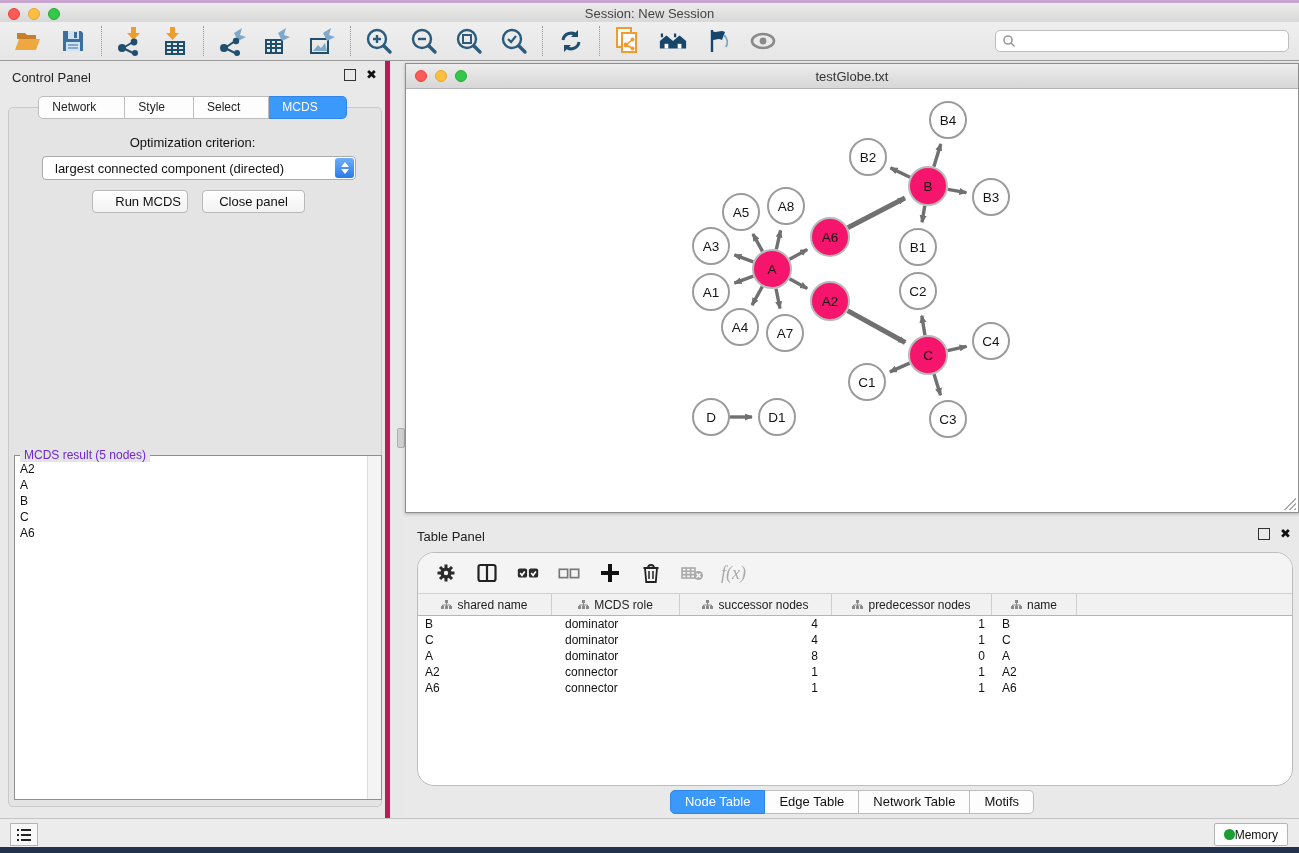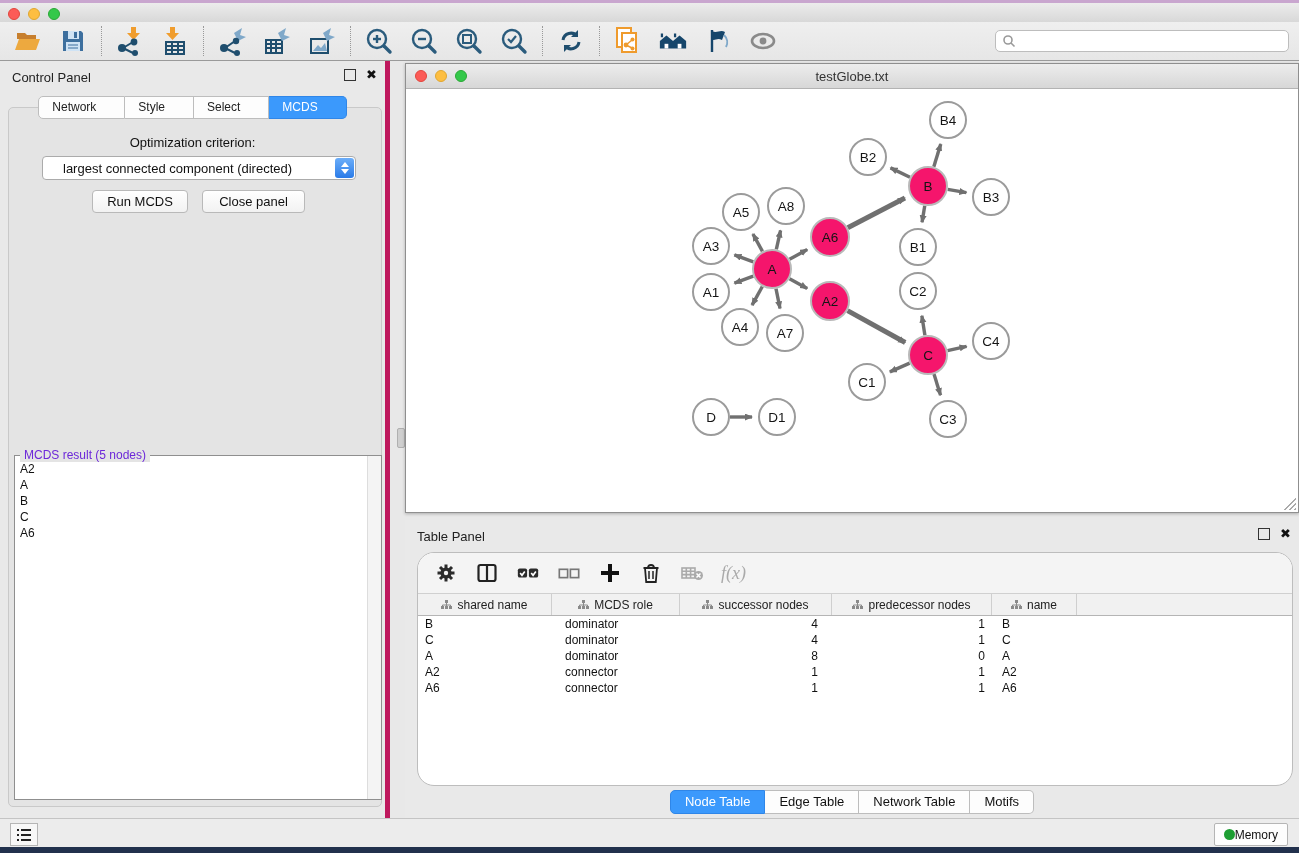--- a/index.html
+++ b/index.html
@@ -40,29 +40,29 @@
     border:1px solid #c9c9c9;border-radius:5px;box-sizing:border-box;}
   .cp-tabs{position:absolute;left:0;right:0;top:35px;display:flex;justify-content:center;z-index:3;}
   .cp-tab{font-size:12px;color:#222;background:#fdfdfd;border:1px solid #bdbdbd;border-left:none;
     padding:3px 28px 4px 13px;cursor:default;}
   .cp-tab:first-child{border-left:1px solid #bdbdbd;border-radius:5px 0 0 5px;}
   .cp-tab:last-child{border-radius:0 5px 5px 0;}
   .cp-tab.active{background:#3b99fc;color:#fff;border-color:#2f86e8;}
   .opt-label{position:absolute;left:0;right:0;top:74px;text-align:center;font-size:13px;color:#111;}
   #criterion-select{position:absolute;left:42px;top:95px;width:314px;height:24px;background:#fff;
     border:1px solid #ababab;border-radius:4px;display:flex;align-items:center;box-sizing:border-box;}
-  #criterion-select .sel-text{flex:1;font-size:13px;color:#111;padding-left:20px;white-space:nowrap;overflow:hidden;}
+  #criterion-select .sel-text{flex:1;font-size:13px;color:#111;padding-left:12px;white-space:nowrap;overflow:hidden;}
   .sel-stepper{width:19px;height:20px;margin-right:1px;border-radius:3px;
     background:linear-gradient(#6caef9,#2a7be8);display:flex;flex-direction:column;align-items:center;justify-content:center;gap:2px;}
   .tri-up{width:0;height:0;border-left:4px solid transparent;border-right:4px solid transparent;border-bottom:5px solid #fff;}
   .tri-down{width:0;height:0;border-left:4px solid transparent;border-right:4px solid transparent;border-top:5px solid #fff;}
   .cp-btn{position:absolute;top:129px;height:23px;background:linear-gradient(#ffffff,#f2f2f2);
     border:1px solid #b9b9b9;border-radius:4px;font-size:13px;color:#111;
     font-family:"Liberation Sans","DejaVu Sans",sans-serif;}
-  #run-btn{left:92px;width:96px;}
+  #run-btn{left:92px;width:96px;text-align:right;}
   #closepanel-btn{left:202px;width:103px;}
   #mcds-result{position:absolute;left:14px;top:394px;width:368px;height:345px;border:1px solid #8f8f8f;
     background:#fff;box-sizing:border-box;}
   #mcds-result-legend{position:absolute;left:5px;top:-8px;background:#e4e4e4;padding:0 4px;font-size:12px;color:#6d28d9;}
   #mcds-list{position:absolute;left:1px;top:5px;right:14px;bottom:1px;overflow:hidden;}
   .result-item{font-size:12px;color:#111;padding:1px 0 1px 4px;line-height:14px;}
   .list-scroll{position:absolute;right:0;top:0;width:13px;bottom:0;background:#f4f4f4;border-left:1px solid #ddd;}
 
   
   #net-window{position:absolute;left:405px;top:63px;width:894px;height:450px;background:#fff;
@@ -114,20 +114,21 @@
 
 <div id="screen">
   <div class="desktop-top"></div>
 
   <div id="titlebar">
     <div class="lights">
       <span class="light red"></span>
       <span class="light yellow"></span>
       <span class="light green"></span>
     </div>
+    <div class="titletext">Session: New Session</div>
   </div>
 
   <div id="toolbar">
     <div class="tgroup">
       <span class="ticon">
         <svg width="28" height="28" viewBox="0 0 28 28">
             <path d="M3 6h8l2 2h9v4H3z" fill="#c77f2e"></path>
             <path d="M5 12h21l-4 11H1z" fill="#eda93f"></path>
           </svg>
       </span>

